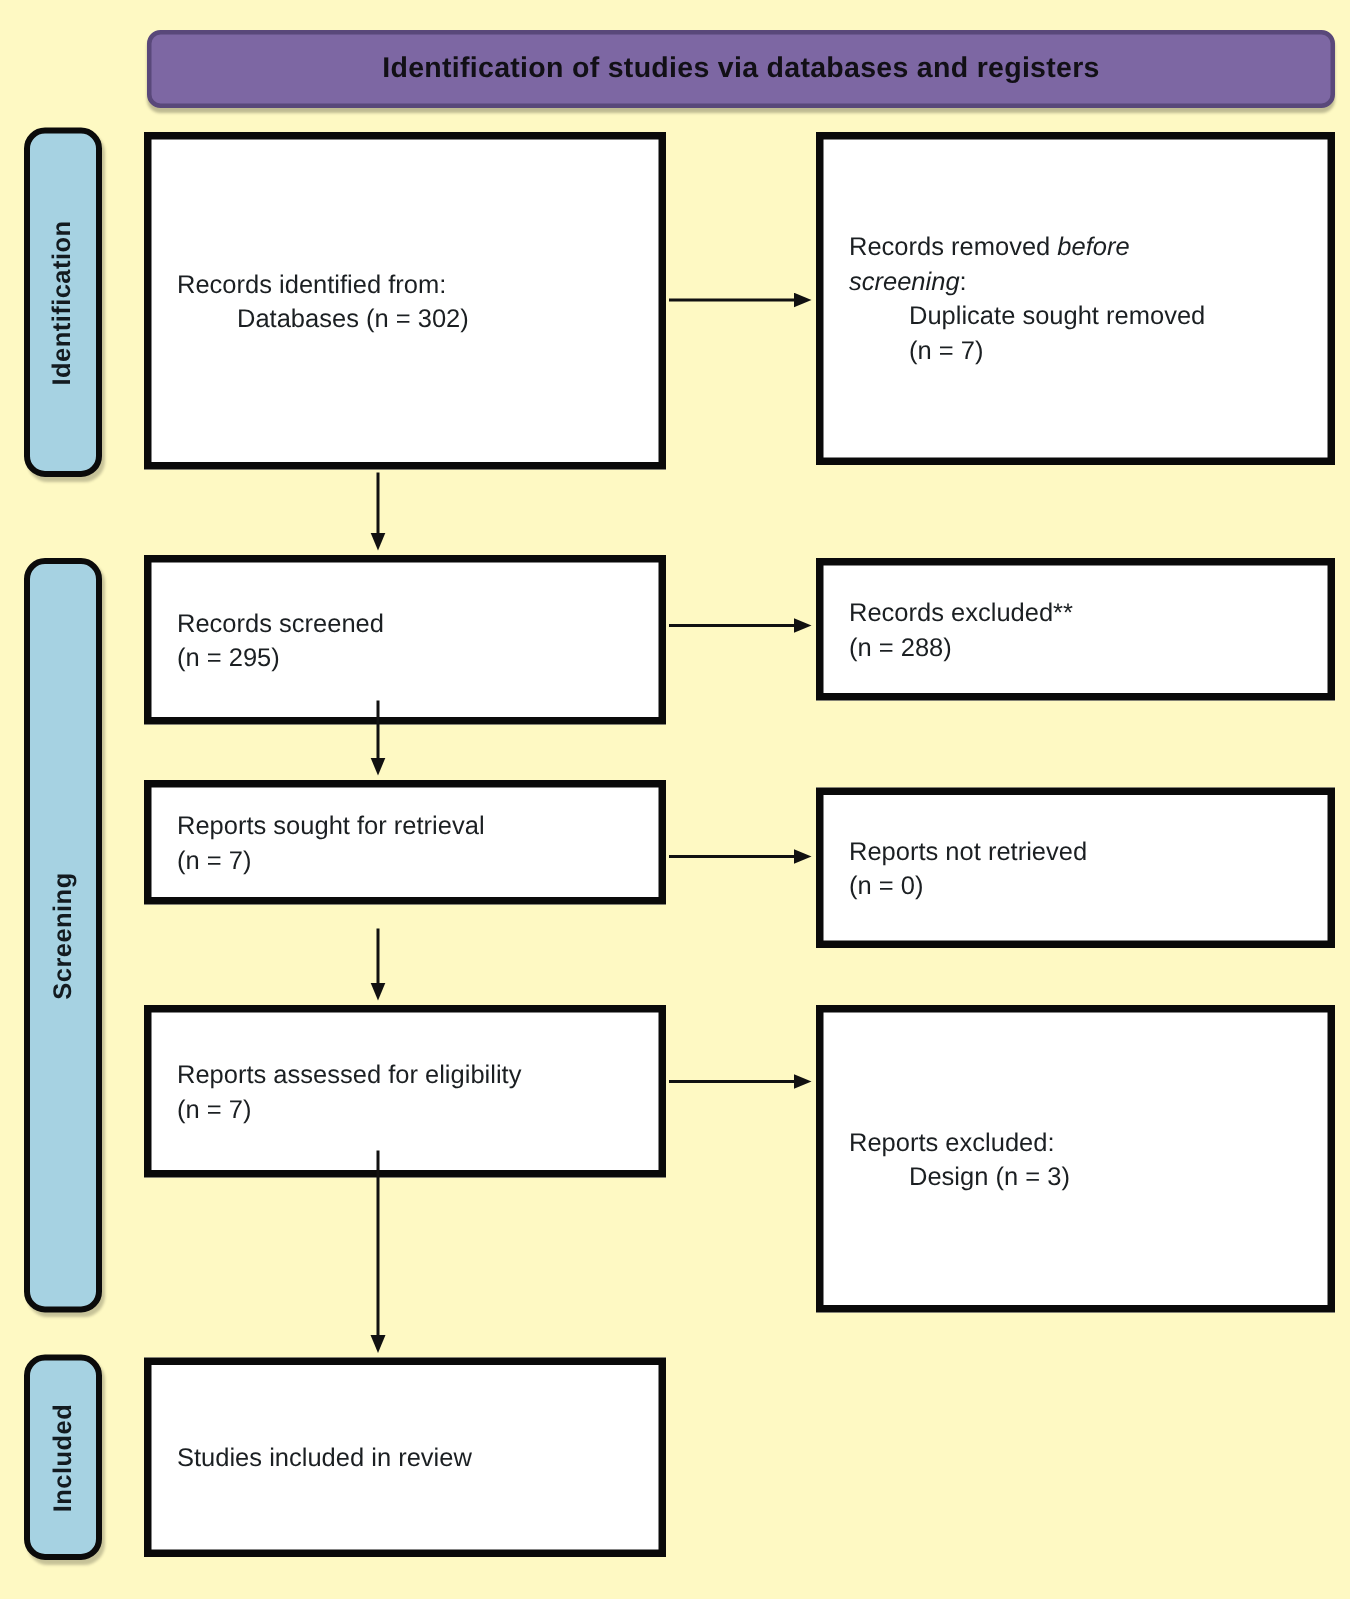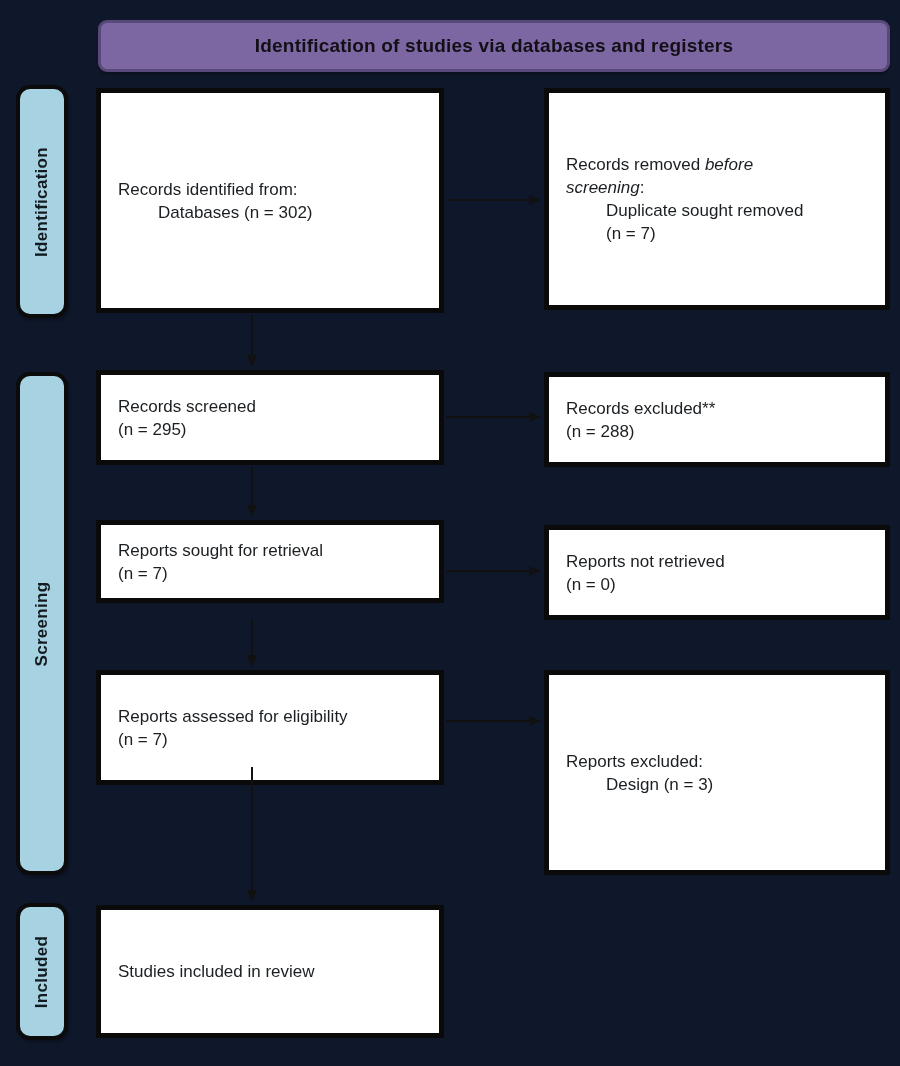--- a/index.html
+++ b/index.html
@@ -5,21 +5,21 @@
   html, body {
     margin: 0;
     padding: 0;
     background: #ffffff;
     font-family: "Liberation Sans", "DejaVu Sans", sans-serif;
   }
   .canvas {
     position: relative;
     width: 900px;
     height: 1066px;
-    background: #0f172a;
+    background: #fef9c3;
     overflow: hidden;
     color: var(--text, #1b1f22);
   }
   
   .banner {
     position: absolute;
     left: 98px; top: 20px; width: 792px; height: 52px;
     box-sizing: border-box;
     background: var(--header-fill, #7d67a3);
     border: 3px solid var(--header-border, #59487a);
@@ -67,24 +67,24 @@
     padding: 6px 10px 6px 17px;
     font-size: 17px;
     line-height: 23px;
     color: var(--text, #1b1f22);
   }
   .box .line { white-space: nowrap; }
   .box .line.indent { padding-left: 40px; }
   .box .it { font-style: italic; }
   #box-records-identified    { left: 96px;  top: 88px;  width: 348px; height: 225px; }
   #box-records-removed       { left: 544px; top: 88px;  width: 346px; height: 222px; }
-  #box-records-screened      { left: 96px;  top: 370px; width: 348px; height: 95px; }
+  #box-records-screened      { left: 96px;  top: 370px; width: 348px; height: 113px; }
   #box-records-excluded      { left: 544px; top: 372px; width: 346px; height: 95px; }
   #box-reports-sought        { left: 96px;  top: 520px; width: 348px; height: 83px; }
-  #box-reports-not-retrieved { left: 544px; top: 525px; width: 346px; height: 95px; }
+  #box-reports-not-retrieved { left: 544px; top: 525px; width: 346px; height: 107px; }
   #box-reports-assessed      { left: 96px;  top: 670px; width: 348px; height: 115px; }
   #box-reports-excluded      { left: 544px; top: 670px; width: 346px; height: 205px; }
   #box-studies-included      { left: 96px;  top: 905px; width: 348px; height: 133px; }
   
   svg.arrows {
     position: absolute;
     left: 0; top: 0;
     width: 900px; height: 1066px;
     pointer-events: none;
   }

